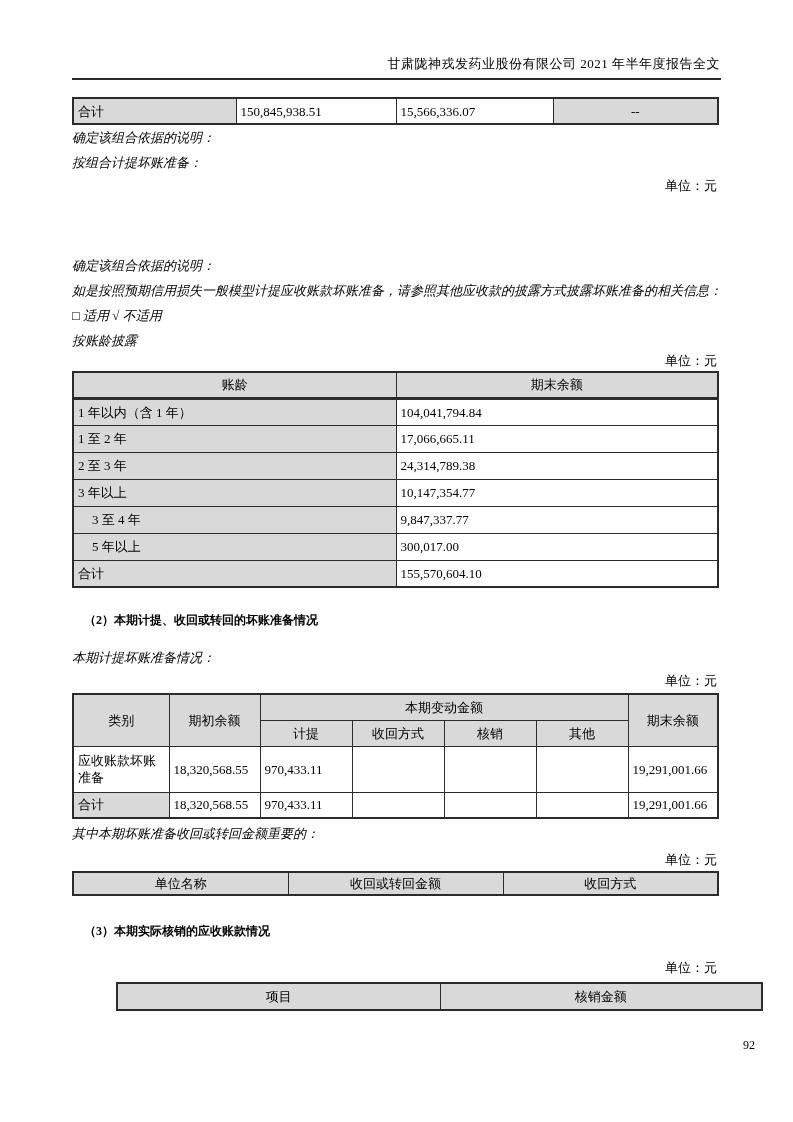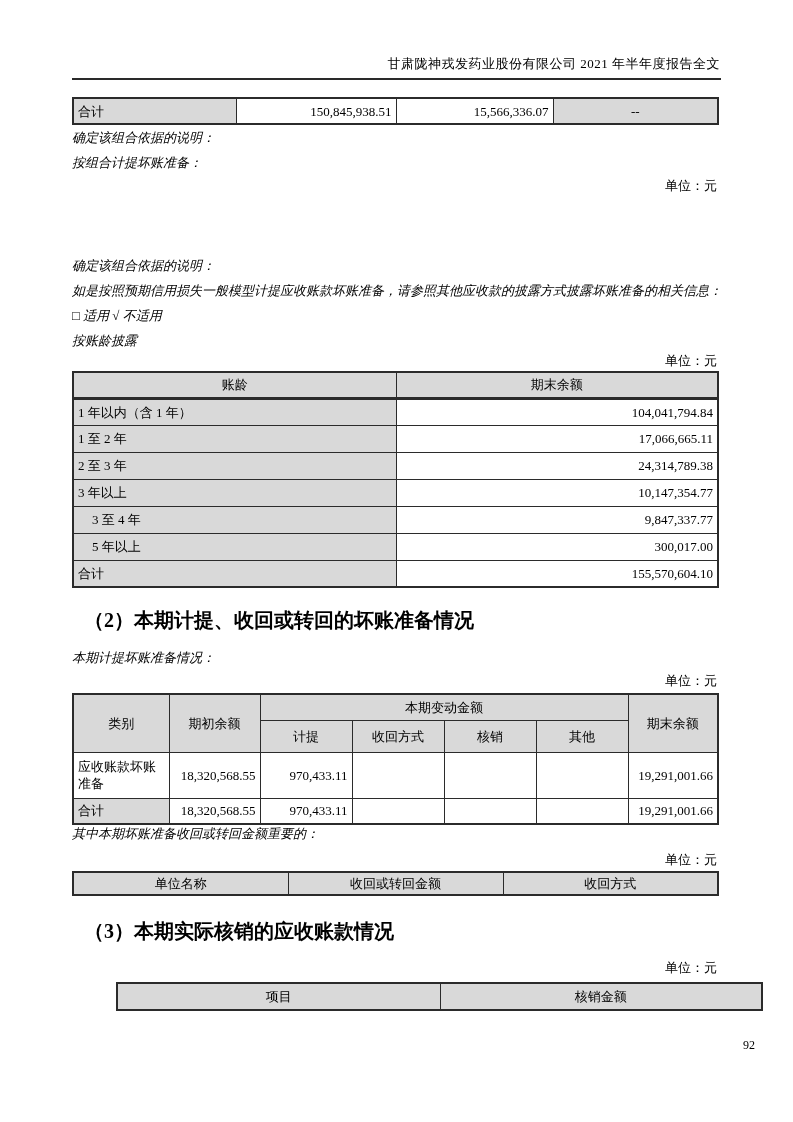--- a/index.html
+++ b/index.html
@@ -25,21 +25,21 @@
   .body-text {
     position: absolute; left: 72px;
     font-size: 13px; line-height: 16px; font-style: italic;
   }
   .unit-label {
     position: absolute; right: 76px;
     font-size: 13px; line-height: 16px;
   }
   .section-heading {
     position: absolute; left: 84px;
-    font-size: 20px; font-weight: bold; line-height: 18px;
+    font-size: 12px; font-weight: bold; line-height: 18px;
   }
   .page-number {
     position: absolute; top: 1038px; right: 38px;
     font-size: 12px;
   }
 
   table.rpt {
     position: absolute; left: 72px;
     border-collapse: collapse; table-layout: fixed;
     font-size: 13px;
@@ -49,21 +49,21 @@
     border: 1px solid #2b2b2b;
     font-weight: normal;
     overflow: hidden;
     padding: 2px 4px;
     line-height: 17px;
   }
   .cell-gray { background: #d9d9d9; }
   .cell-white { background: #ffffff; }
   .al { text-align: left; }
   .ac { text-align: center; }
-  .ar { text-align: right; }
+  .ar { }
   .indent { padding-left: 18px !important; }
   .thick-bottom { border-bottom-width: 3px !important; }
   td.wrap { word-break: break-all; white-space: normal; }
 </style>
 </head>
 <body>
 
 <div class="page">
 
   <div class="header-title">甘肃陇神戎发药业股份有限公司 2021 年半年度报告全文</div>
@@ -159,21 +159,21 @@
         <col style="width:92px">
         <col style="width:90px">
       </colgroup>
     <tbody>
         <tr style="height:26px">
       <td rowspan="2" class="cell-gray ac">类别</td>
       <td rowspan="2" class="cell-gray ac">期初余额</td>
       <td colspan="4" class="cell-gray ac">本期变动金额</td>
       <td rowspan="2" class="cell-gray ac">期末余额</td>
     </tr>
-    <tr style="height:32px">
+    <tr style="height:26px">
       <td class="cell-gray ac">计提</td>
       <td class="cell-gray ac">收回方式</td>
       <td class="cell-gray ac">核销</td>
       <td class="cell-gray ac">其他</td>
     </tr>
     <tr style="height:46px">
       <td class="cell-white al wrap">应收账款坏账准备</td>
       <td class="cell-white ar">18,320,568.55</td>
       <td class="cell-white ar">970,433.11</td>
       <td class="cell-white ar"></td>

